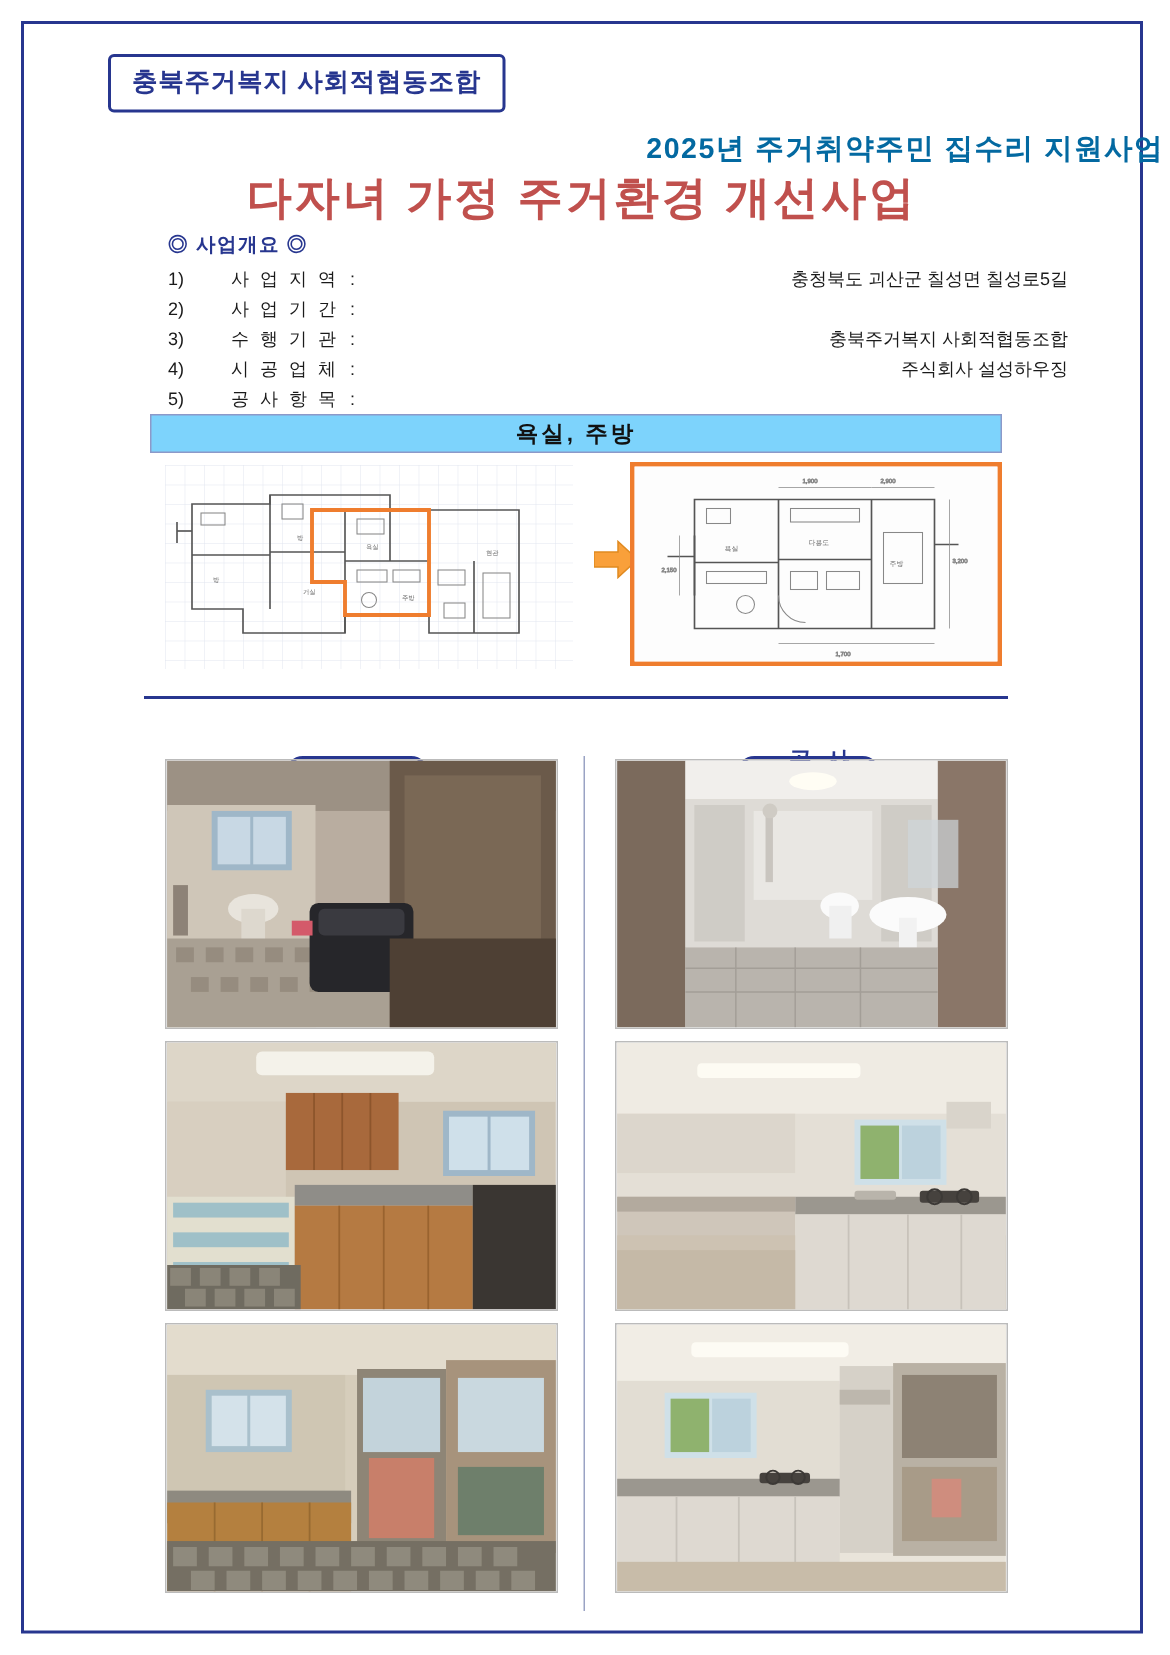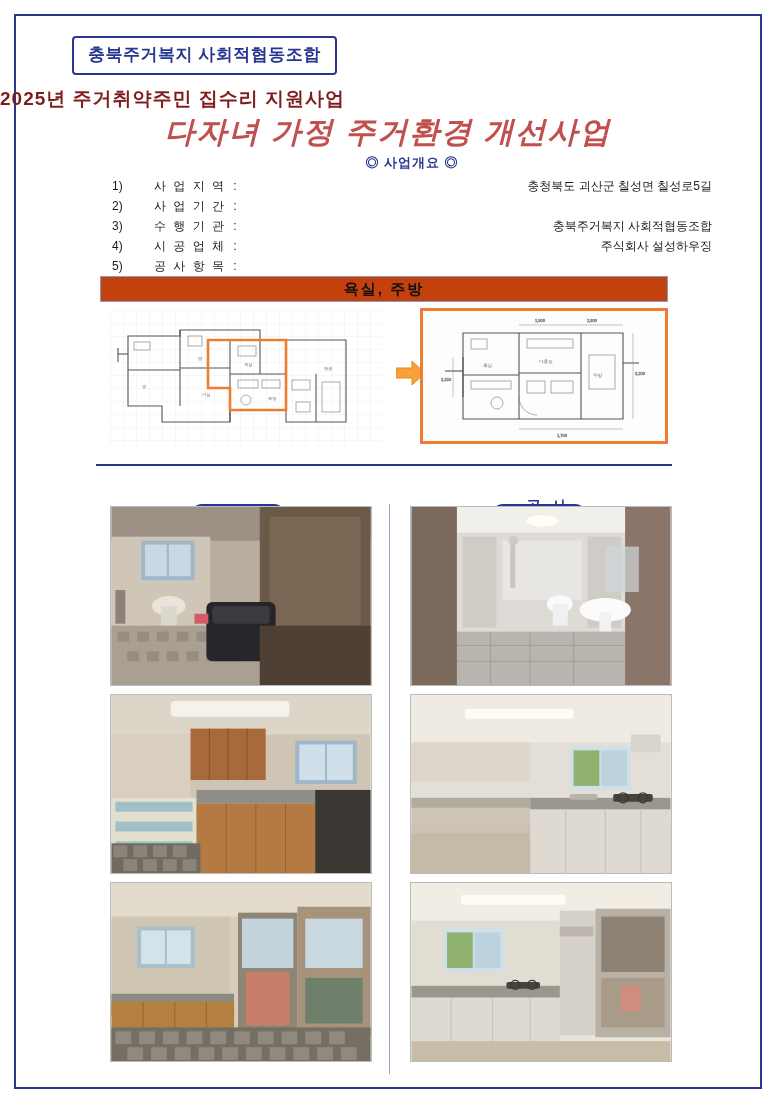--- a/index.html
+++ b/index.html
@@ -42,53 +42,51 @@
     letter-spacing: 0.5px;
     white-space: nowrap;
   }
 
   
   .title-sub {
     position: absolute;
     top: 86px;
     left: 0;
     width: 100%;
-    text-align: left;
-    color: #7f1d1d;
+    text-align: right;
+    color: #0369a1;
     font-size: 19px;
     font-weight: bold;
     letter-spacing: 1px;
   }
   .title-main {
     position: absolute;
     top: 112px;
     left: 0;
     width: 100%;
     text-align: center;
     color: #c0504d;
     font-size: 30px;
     font-weight: bold;
     letter-spacing: 2px;
-    font-style: italic;
   }
 
   
   .overview {
     position: absolute;
     left: 112px;
     top: 154px;
     width: 600px;
   }
   .overview-head {
     color: #27368f;
     font-size: 13px;
     font-weight: bold;
     margin-bottom: 6px;
     letter-spacing: 1px;
-    text-align: center;
   }
   .ov-row {
     display: flex;
     align-items: baseline;
     font-size: 12px;
     color: #1a1a1a;
     margin-bottom: 3px;
     white-space: nowrap;
   }
   .ov-no {
@@ -112,21 +110,21 @@
     text-align: right;
   }
 
   
   .section-bar {
     position: absolute;
     left: 100px;
     top: 276px;
     width: 568px;
     height: 26px;
-    background: #c2410c;
+    background: #7dd3fc;
     border: 1px solid #8c99c9;
     box-sizing: border-box;
     display: flex;
     align-items: center;
     justify-content: center;
     color: #111111;
     font-size: 15px;
     font-weight: bold;
     letter-spacing: 2px;
   }

